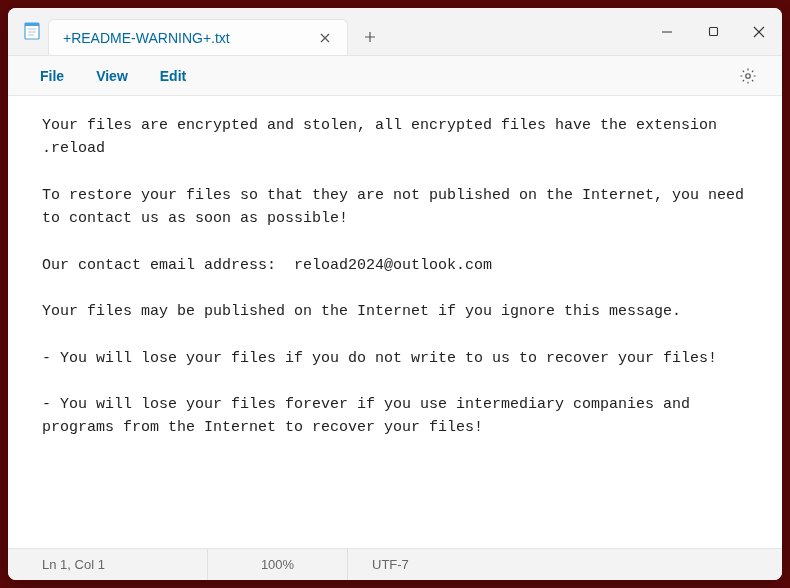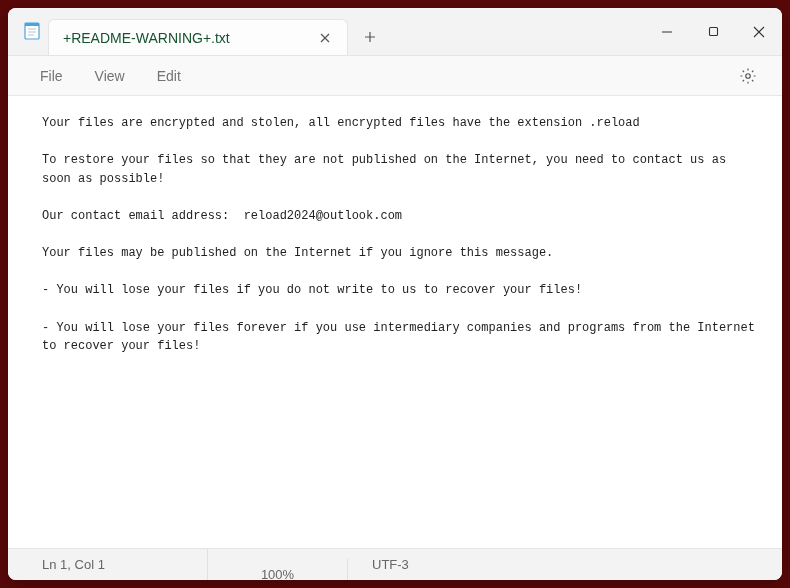--- a/index.html
+++ b/index.html
@@ -42,21 +42,21 @@
   .tab {
     height: 36px;
     background: #fdfdfd;
     border-radius: 6px 6px 0 0;
     display: flex;
     align-items: center;
     padding: 0 10px 0 14px;
     margin-bottom: 0;
     min-width: 300px;
     font-size: 14px;
-    color: #14532d;
+    color: #0369a1;
     border: 1px solid #e5e5e5;
     border-bottom: none;
   }
   .tab-title { flex: 1; }
   .tab-close {
     width: 24px; height: 24px;
     display: flex; align-items: center; justify-content: center;
     border-radius: 4px;
     font-size: 14px;
     color: #555;
@@ -85,53 +85,54 @@
     display: flex;
     align-items: center;
     padding: 0 18px;
     background: #f9f9f9;
     border-bottom: 1px solid #e8e8e8;
     gap: 4px;
   }
   .menu-item {
     padding: 6px 14px;
     font-size: 14px;
-    color: #737373;
+    color: #0369a1;
     border-radius: 4px;
     cursor: pointer;
+    font-weight: bold;
   }
   .menubar-spacer { flex: 1; }
   .settings-btn {
     width: 32px; height: 32px;
     display: flex; align-items: center; justify-content: center;
     border-radius: 4px;
     cursor: pointer;
     color: #555;
   }
   .content {
     flex: 1;
     background: #fff;
     padding: 18px 24px 10px 34px;
     overflow: hidden;
     position: relative;
   }
   .text-area {
     font-family: Consolas, "Courier New", monospace;
-    font-size: 12px;
+    font-size: 15px;
     line-height: 1.55;
     color: #222;
     white-space: pre-wrap;
     word-wrap: break-word;
   }
   .statusbar {
     height: 32px;
     background: #f3f3f3;
     border-top: 1px solid #e5e5e5;
     display: flex;
-    align-items: flex-start;
+    align-items: flex-end;
     font-size: 13px;
     color: #666;
   }
   .status-cell {
     padding: 0 18px;
     border-right: 1px solid #e0e0e0;
     height: 100%;
     display: flex;
     align-items: center;
   }
@@ -226,16 +227,16 @@
 Your files may be published on the Internet if you ignore this message.
 
 - You will lose your files if you do not write to us to recover your files!
 
 - You will lose your files forever if you use intermediary companies and programs from the Internet to recover your files!</div>
   </div>
 
   <div class="statusbar">
     <div class="status-cell pos">Ln 1, Col 1</div>
     <div class="status-cell zoom">100%</div>
-    <div class="status-cell enc">UTF-3</div>
+    <div class="status-cell enc">UTF-7</div>
   </div>
 
 </div>
 
 </body></html>

